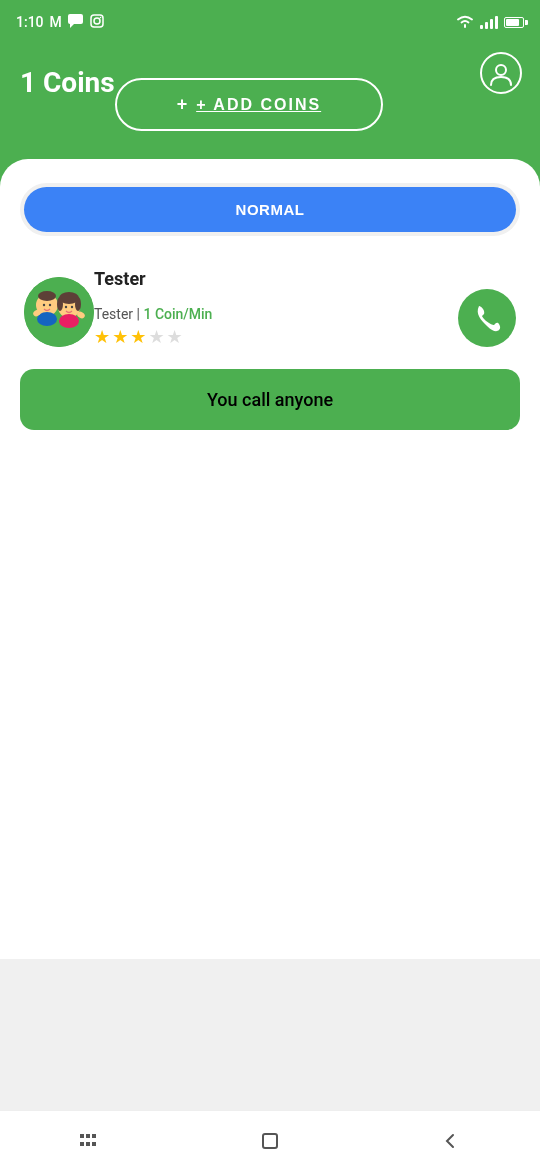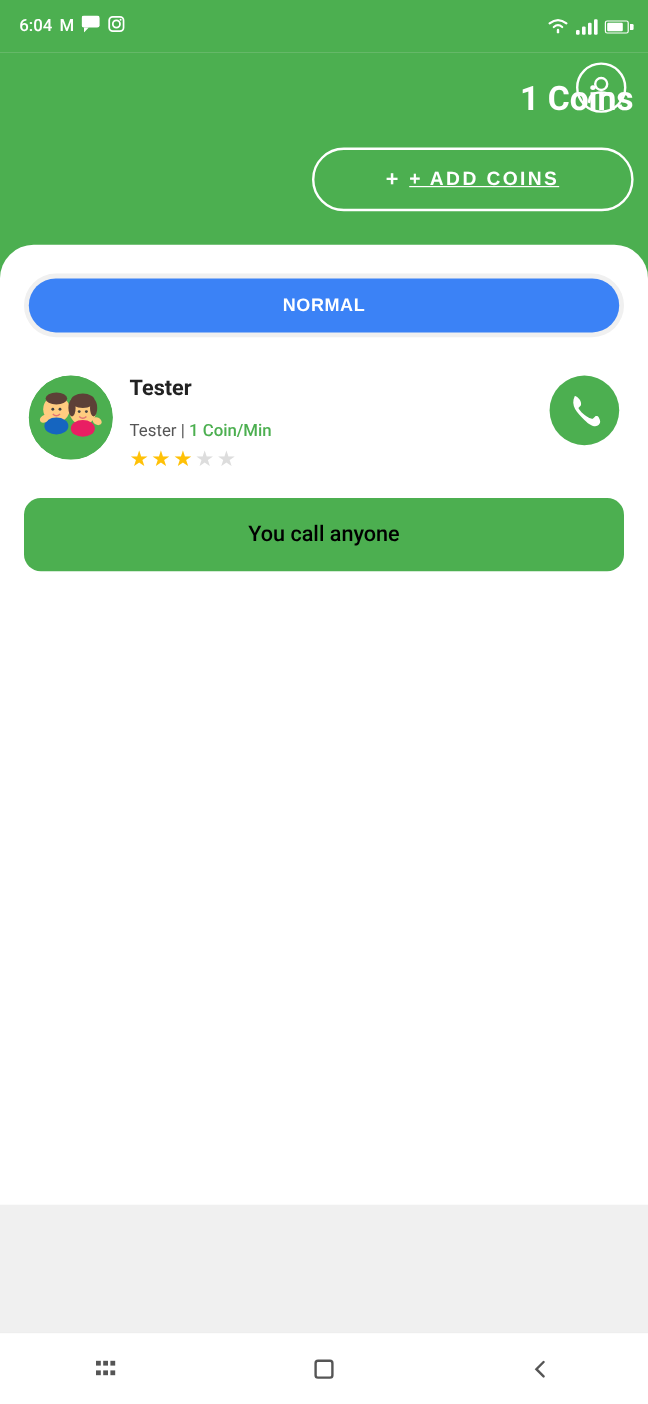--- a/index.html
+++ b/index.html
@@ -35,24 +35,24 @@
     .status-right {
       display: flex;
       align-items: center;
       gap: 6px;
     }
 
     
     .header-area {
       background: #4caf50;
       width: 100%;
-      padding: 10px 12px 60px 20px;
-      display: flex;
-      flex-direction: column;
-      align-items: flex-end;
+      padding: 10px 28px 60px 20px;
+      display: flex;
+      flex-direction: row;
+      align-items: flex-start;
       position: relative;
     }
 
     .profile-icon-top {
       position: absolute;
       right: 18px;
       top: 8px;
       width: 42px;
       height: 42px;
       border: 2px solid white;
@@ -132,23 +132,22 @@
     }
 
     .tab-btn.inactive {
       background: transparent;
       color: #888;
     }
 
     
     .user-item {
       display: flex;
-      align-items: flex-start;
+      align-items: flex-end;
       padding: 12px 4px;
-      gap: 14px;
     }
 
     .user-avatar {
       width: 70px;
       height: 70px;
       border-radius: 50%;
       background: #4caf50;
       flex-shrink: 0;
       overflow: hidden;
       display: flex;
@@ -281,21 +280,21 @@
       width: 70%;
       background: white;
       border-radius: 1px;
     }
   </style>
 </head>
 <body>
 
 <div class="status-bar">
   <div class="status-left">
-    <span>6:04</span>
+    <span>1:10</span>
     <span style="font-size:14px;">M</span>
     <span>
       <svg width="16" height="14" viewBox="0 0 16 14" fill="white">
         <rect x="0" y="0" width="15" height="10" rx="2"></rect>
         <polygon points="2,10 2,14 6,10"></polygon>
       </svg>
     </span>
     <span>
       <svg width="14" height="14" viewBox="0 0 14 14" fill="none" stroke="white" stroke-width="1.5">
         <rect x="1" y="1" width="12" height="12" rx="3"></rect>

